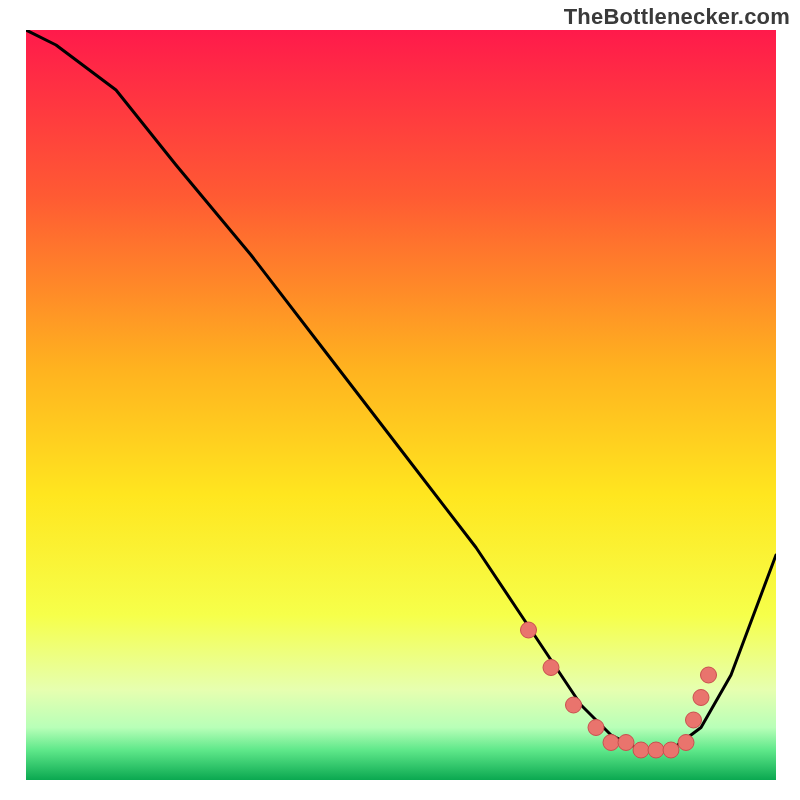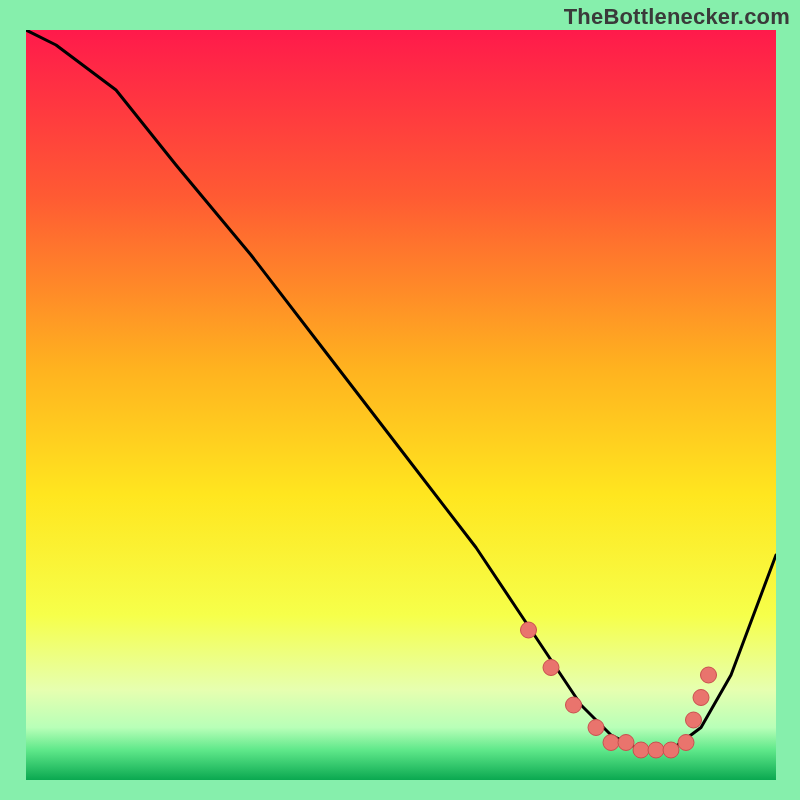--- a/index.html
+++ b/index.html
@@ -8,21 +8,21 @@
     width: 800px;
     height: 800px;
     background: #000;
     font-family: Arial, Helvetica, sans-serif;
     overflow: hidden;
   }
   .frame {
     position: relative;
     width: 800px;
     height: 800px;
-    background: #86efac;
+    background: #ffffff;
   }
   .attribution {
     position: absolute;
     top: 4px;
     right: 10px;
     color: #3a3a3a;
     font-size: 22px;
     font-weight: 600;
     letter-spacing: 0.2px;
   }

